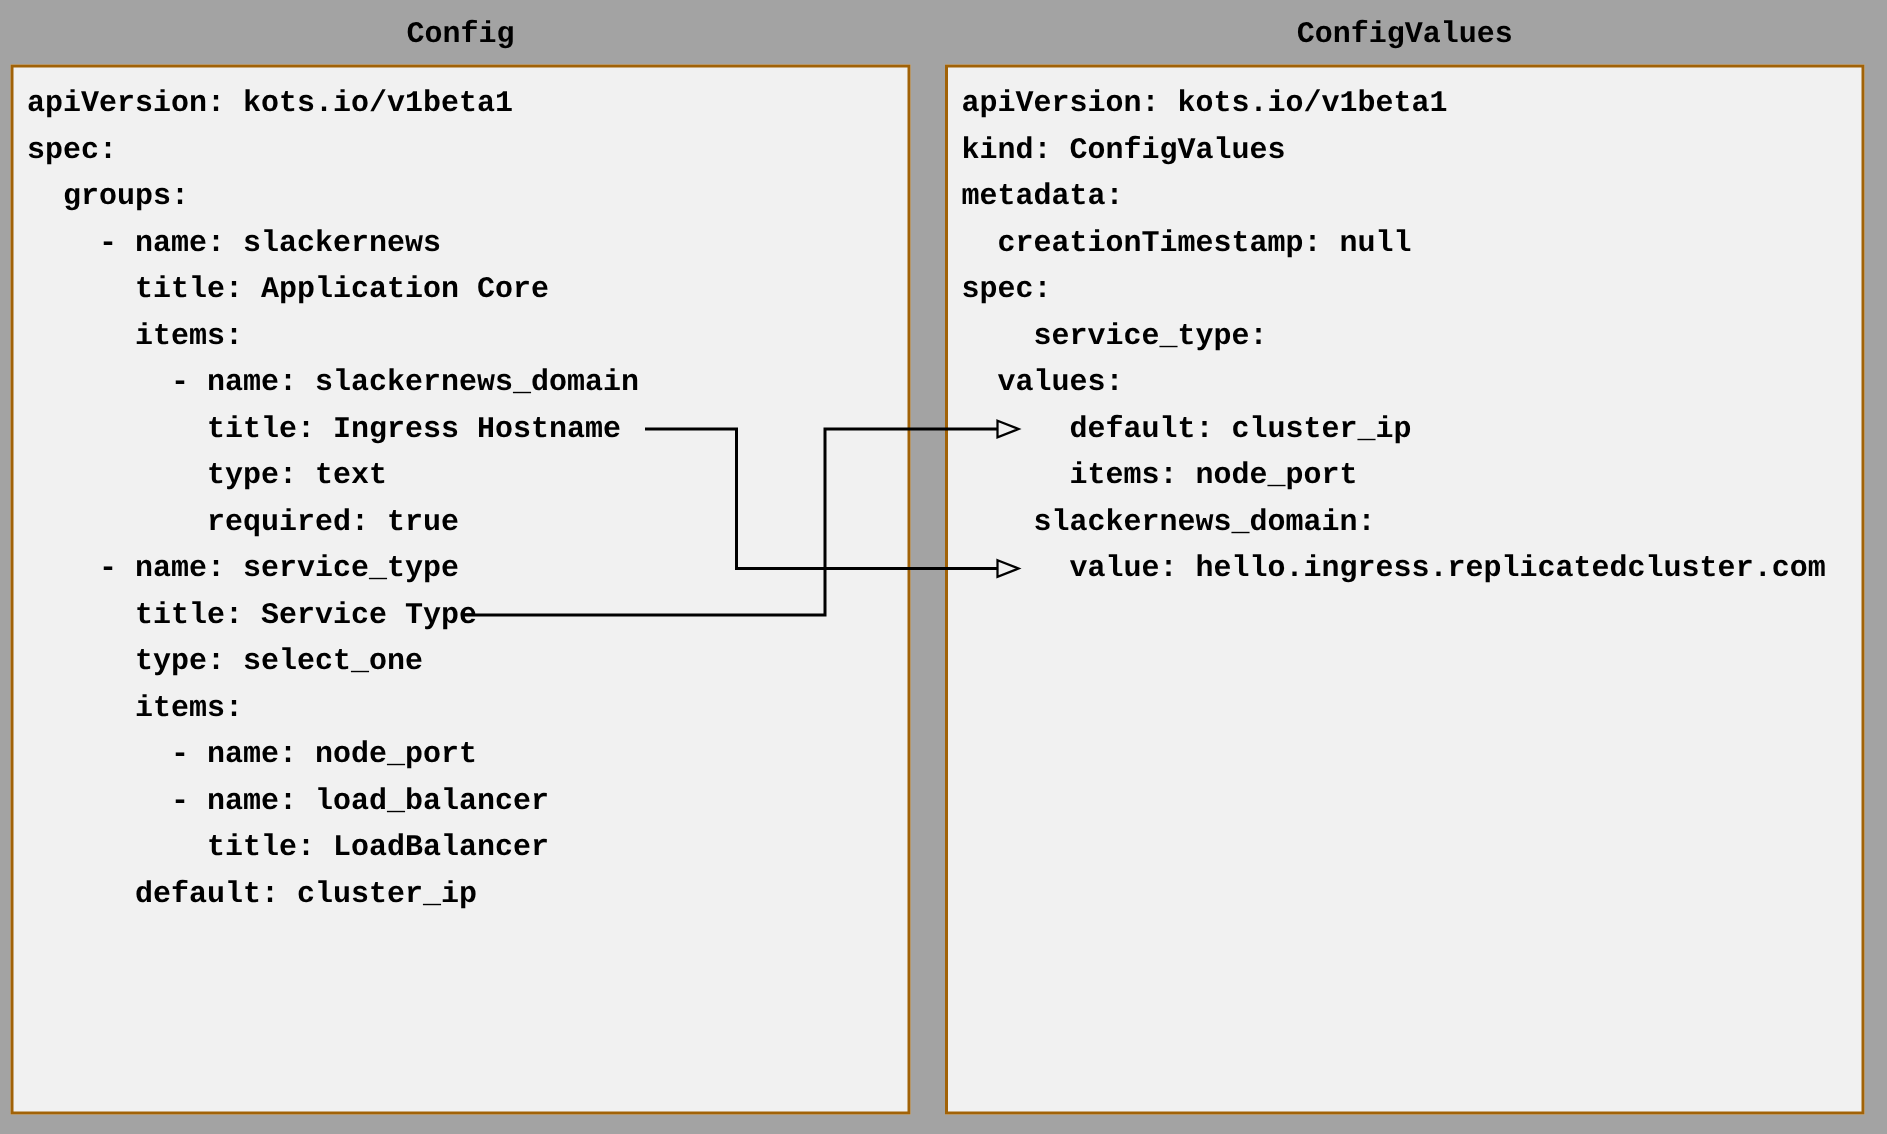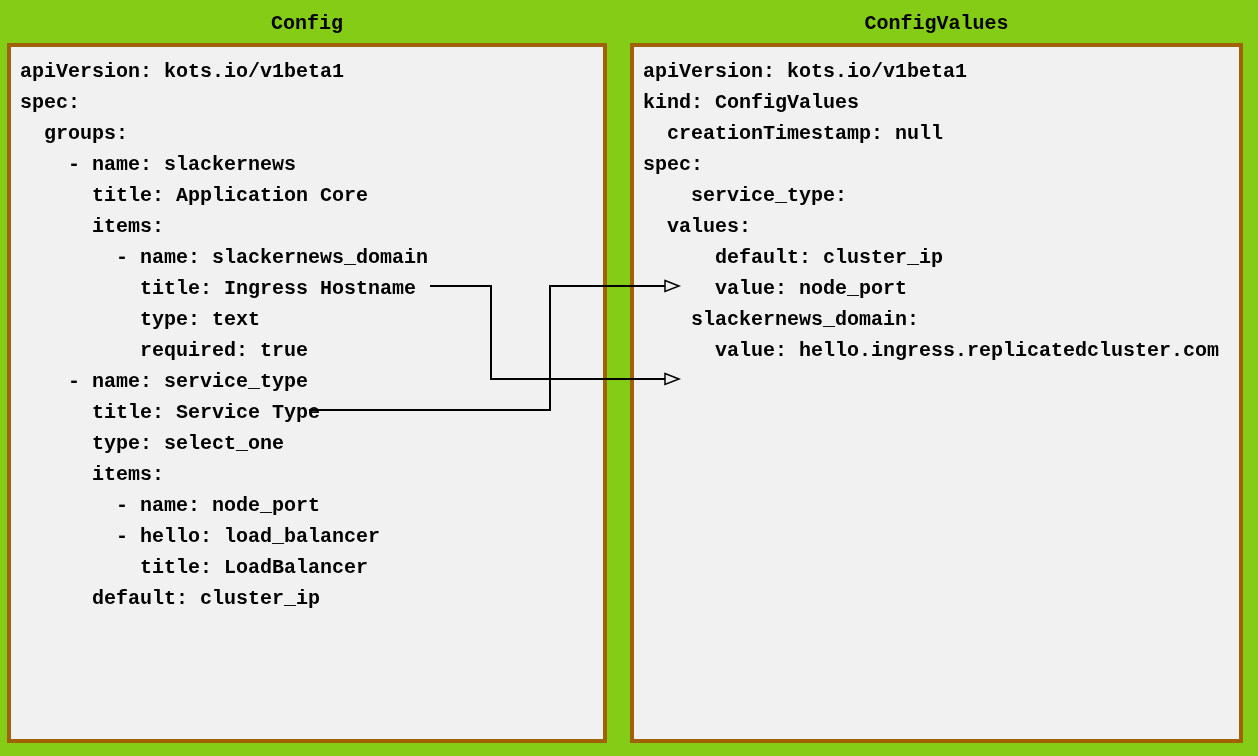--- a/index.html
+++ b/index.html
@@ -8,40 +8,40 @@
     background: #ffffff;
     width: 1258px;
     height: 756px;
     overflow: hidden;
     font-family: "Liberation Mono", "DejaVu Sans Mono", monospace;
   }
   .stage {
     position: relative;
     width: 1258px;
     height: 756px;
-    background: #84cc16;
+    background: #a3a3a3;
   }
   .panel-title {
     position: absolute;
     top: 8px;
     font-size: 20px;
     line-height: 31px;
     font-weight: bold;
     color: #000000;
     text-align: center;
     letter-spacing: 0;
   }
   .panel-title.left  { left: 7px;   width: 600px; }
   .panel-title.right { left: 630px; width: 613px; }
   .panel {
     position: absolute;
     top: 43px;
     height: 700px;
     background: #f1f1f1;
-    border: 4px solid #a16207;
+    border: 2px solid #a16207;
     box-sizing: border-box;
   }
   .panel.left  { left: 7px;   width: 600px; }
   .panel.right { left: 630px; width: 613px; }
   .code {
     padding: 9px 0 0 9px;
   }
   .line {
     white-space: pre;
     font-size: 20px;
@@ -84,36 +84,37 @@
       <div class="line">      items:</div>
       <div class="line">        - name: slackernews_domain</div>
       <div class="line">          title: Ingress Hostname</div>
       <div class="line">          type: text</div>
       <div class="line">          required: true</div>
       <div class="line">    - name: service_type</div>
       <div class="line">      title: Service Type</div>
       <div class="line">      type: select_one</div>
       <div class="line">      items:</div>
       <div class="line">        - name: node_port</div>
-      <div class="line">        - hello: load_balancer</div>
+      <div class="line">        - name: load_balancer</div>
       <div class="line">          title: LoadBalancer</div>
       <div class="line">      default: cluster_ip</div>
     </div>
   </div>
 
   <div class="panel right">
     <div class="code">
       <div class="line">apiVersion: kots.io/v1beta1</div>
       <div class="line">kind: ConfigValues</div>
+      <div class="line">metadata:</div>
       <div class="line">  creationTimestamp: null</div>
       <div class="line">spec:</div>
       <div class="line">    service_type:</div>
       <div class="line">  values:</div>
       <div class="line">      default: cluster_ip</div>
-      <div class="line">      value: node_port</div>
+      <div class="line">      items: node_port</div>
       <div class="line">    slackernews_domain:</div>
       <div class="line">      value: hello.ingress.replicatedcluster.com</div>
     </div>
   </div>
 
   <svg class="arrows" width="1258" height="756" viewBox="0 0 1258 756">
     <g>
       <path d="M 430 286 L 491 286 L 491 379 L 665 379"></path>
       <polygon points="665,373.5 679,379 665,384.5"></polygon>
     </g>

